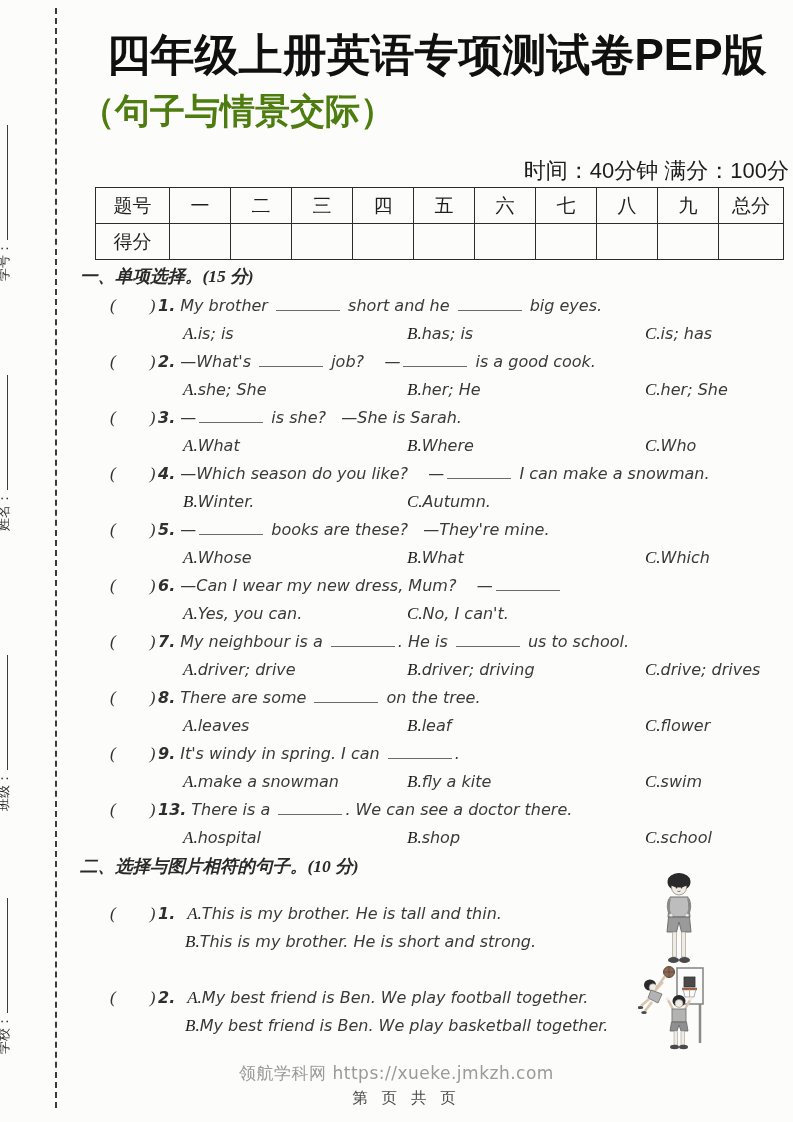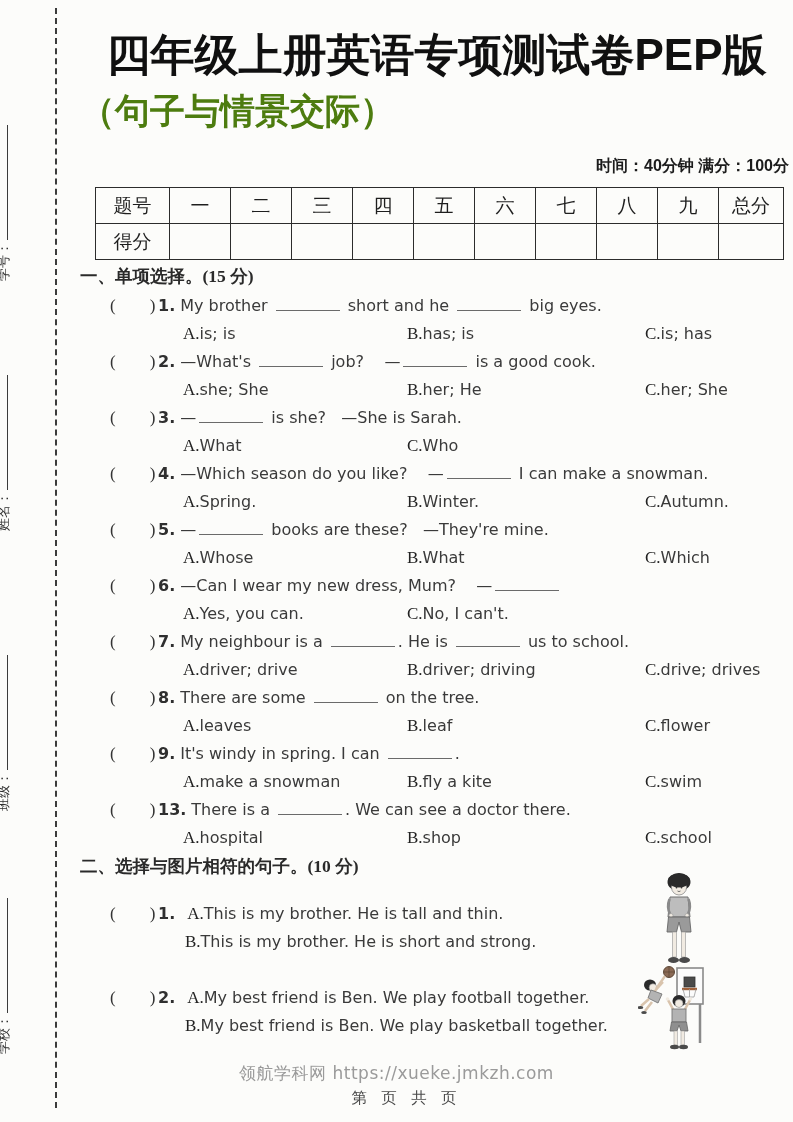--- a/index.html
+++ b/index.html
@@ -17,32 +17,32 @@
   }
   .margin-blank{display:inline-block; width:115px; height:10px; border-bottom:1.5px solid #3b3b3b; margin-left:2px;}
   .mf-1{top:265px;} .mf-2{top:515px;} .mf-3{top:795px;} .mf-4{top:1038px;}
 
   
   .title{position:absolute; left:80px; right:0; top:26px; text-align:center;
     font-family:"Liberation Sans", sans-serif; font-weight:900; font-size:44px; color:#101010; letter-spacing:0px;}
   .subtitle{position:absolute; left:80px; right:0; top:88px; text-align:left;
     font-family:"Liberation Sans", sans-serif; font-weight:900; font-size:35px; color:#4d7c0f;}
   .meta{position:absolute; left:80px; right:4px; top:156px; text-align:right;
-    font-family:"Liberation Sans", sans-serif; font-weight:700; font-size:16px; color:#1c1c1c;}
+    font-family:"Liberation Sans", sans-serif; font-weight:400; font-size:22px; color:#1c1c1c;}
 
   
   .score-table{position:absolute; left:95px; top:187px; border-collapse:collapse; table-layout:fixed;
     font-family:"Liberation Serif", serif; color:#1e1e1e;}
   .score-table td{border:1.6px solid #2c2c2c; height:35px; text-align:center; font-size:19px; padding:0;}
   .score-table .c-label{width:73px;}
   .score-table .c-num{width:60px;}
   .score-table .c-total{width:64px;}
 
   
-  .sec{position:absolute; left:80px; right:0;}
+  .sec{position:absolute; left:80px; right:0;font-style:italic;}
   .sec1{top:261px;} .sec2{top:851px;}
   .sec-heading{font-family:"Liberation Serif", serif; font-size:17.5px; font-weight:600; color:#2a2a2a; line-height:30px;}
   .sec1 .sec-heading{margin-bottom:1px;}
   .q{height:56px;}
   .qline{line-height:28px; height:28px; font-size:16px; color:#3a3a3a; padding-left:30px; white-space:nowrap;}
   .paren{display:inline-block; width:46px; font-family:"Liberation Serif", serif; font-size:17px; white-space:pre; color:#333;}
   .qnum{font-weight:600; margin:0 5px 0 2px; color:#2f2f2f;}
   .seg{white-space:pre;}
   .blank{display:inline-block; width:64px; height:14px; border-bottom:1.5px solid #6a6a6a; margin:0 3px; vertical-align:baseline;}
   .opts{margin-left:103px; height:28px; line-height:28px; display:grid; grid-template-columns:184px 198px auto; white-space:nowrap;gap:40px;}
@@ -57,21 +57,21 @@
 
   
   .illus{position:absolute;}
   .img-boy{left:656px; top:872px;}
   .img-basket{left:638px; top:963px;}
 
   
   .footer-site{position:absolute; left:0; right:0; top:1062px; text-align:center;
     font-size:17px; color:#9a9a9a; letter-spacing:0.5px;}
   .footer-page{position:absolute; left:0; right:0; top:1088px; text-align:center;
-    font-family:Liberation Sans, sans-serif; font-size:15.5px; color:#4a4a4a; letter-spacing:5px;margin-left:20px;}
+    font-family:Liberation Serif, serif; font-size:15.5px; color:#4a4a4a; letter-spacing:5px;margin-left:20px;}
 </style>
 </head>
 <body>
 
 <div class="paper">
 
   <div class="binding-line"></div>
   <div class="margin-field mf-1"><span>学号：</span><span class="margin-blank"></span></div>
   <div class="margin-field mf-2"><span>姓名：</span><span class="margin-blank"></span></div>
   <div class="margin-field mf-3"><span>班级：</span><span class="margin-blank"></span></div>
@@ -130,28 +130,28 @@
             <span class="opt"><span class="okey">A.</span><span class="oval">she; She</span></span>
             <span class="opt"><span class="okey">B.</span><span class="oval">her; He</span></span>
             <span class="opt"><span class="okey">C.</span><span class="oval">her; She</span></span>
           </div>
   </div>
 
   <div class="q">
     <div class="qline"><span class="paren">(　　)</span><span class="qnum">3.</span><span class="qtext"><span class="seg">—</span><span class="blank"></span><span class="seg"> is she?   —She is Sarah.</span></span></div>
     <div class="opts">
             <span class="opt"><span class="okey">A.</span><span class="oval">What</span></span>
+            <span class="opt"><span class="okey">B.</span><span class="oval">Where</span></span>
             <span class="opt"><span class="okey">C.</span><span class="oval">Who</span></span>
           </div>
   </div>
 
   <div class="q">
     <div class="qline"><span class="paren">(　　)</span><span class="qnum">4.</span><span class="qtext"><span class="seg">—Which season do you like?    —</span><span class="blank"></span><span class="seg"> I can make a snowman.</span></span></div>
     <div class="opts">
-            <span class="opt"><span class="okey">A.</span><span class="oval">Spring.</span></span>
             <span class="opt"><span class="okey">B.</span><span class="oval">Winter.</span></span>
             <span class="opt"><span class="okey">C.</span><span class="oval">Autumn.</span></span>
           </div>
   </div>
 
   <div class="q">
     <div class="qline"><span class="paren">(　　)</span><span class="qnum">5.</span><span class="qtext"><span class="seg">—</span><span class="blank"></span><span class="seg"> books are these?   —They're mine.</span></span></div>
     <div class="opts">
             <span class="opt"><span class="okey">A.</span><span class="oval">Whose</span></span>
             <span class="opt"><span class="okey">B.</span><span class="oval">What</span></span>

